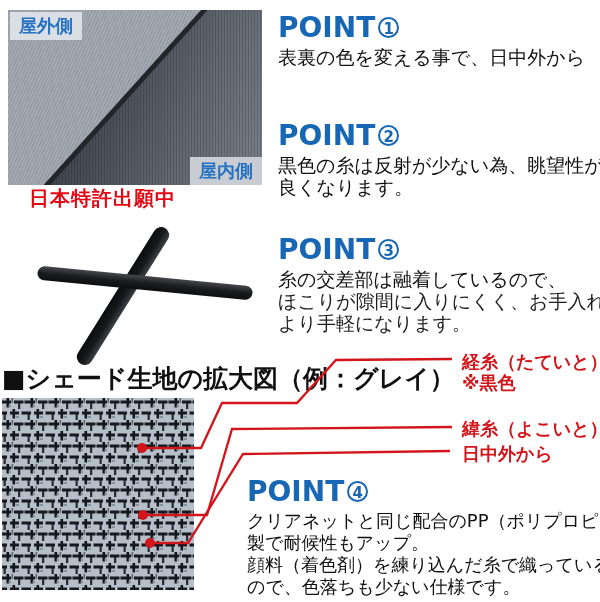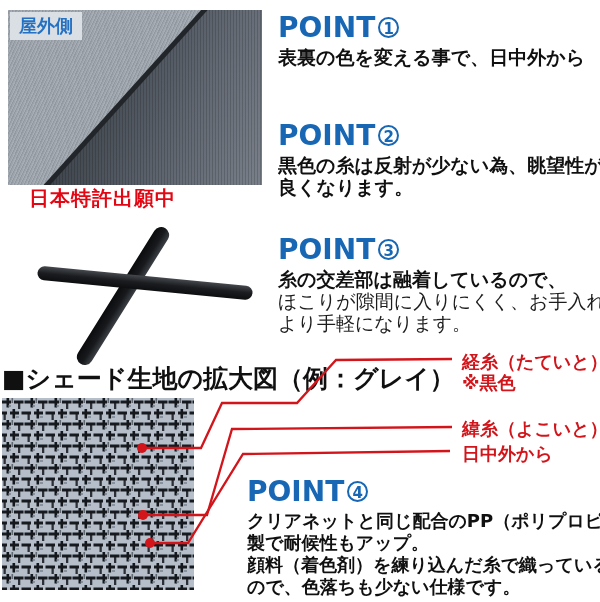--- a/index.html
+++ b/index.html
@@ -66,21 +66,21 @@
   }
   
   .point{position:absolute;white-space:nowrap;}
   .pt-head{display:flex;align-items:center;gap:3px;height:30px;margin-bottom:4px;}
   .pt-word{font-size:28px;font-weight:bold;color:var(--blue);letter-spacing:0;}
   .pt-num{
     width:21px;height:21px;border:2.5px solid var(--blue);border-radius:50%;
     color:var(--blue);font-size:15px;font-weight:bold;line-height:21px;
     text-align:center;flex:0 0 auto;
   }
-  .pline{font-size:19px;font-weight:bold;line-height:22px;color:var(--ink);}
+  .pline{font-size:19px;font-weight:normal;line-height:22px;color:var(--ink);}
   .pline.light{font-weight:normal;color:#1d1d1d;}
   .point.p4 .pline{font-size:18px;}
   
   .mag-heading{
     position:absolute;left:2px;top:362px;
     font-size:25px;font-weight:bold;white-space:nowrap;
   }
   .photo3{position:absolute;left:2px;top:398px;width:192px;height:192px;}
   .callouts{position:absolute;left:0;top:0;pointer-events:none;}
   .callout-label{
@@ -89,20 +89,21 @@
     white-space:nowrap;
   }
 </style>
 </head>
 <body>
 
 <div class="photo1">
   <div class="p1-dark"></div>
   <div class="p1-edge"></div>
   <span class="side-label outdoor">屋外側</span>
+  <span class="side-label indoor">屋内側</span>
 </div>
 <div class="patent">日本特許出願中</div>
 
 <div class="photo2">
   <div class="bar diag"></div>
   <div class="bar horiz"></div>
 </div>
 
 <div class="point" style="left:278px;top:12px">
   <div class="pt-head">

